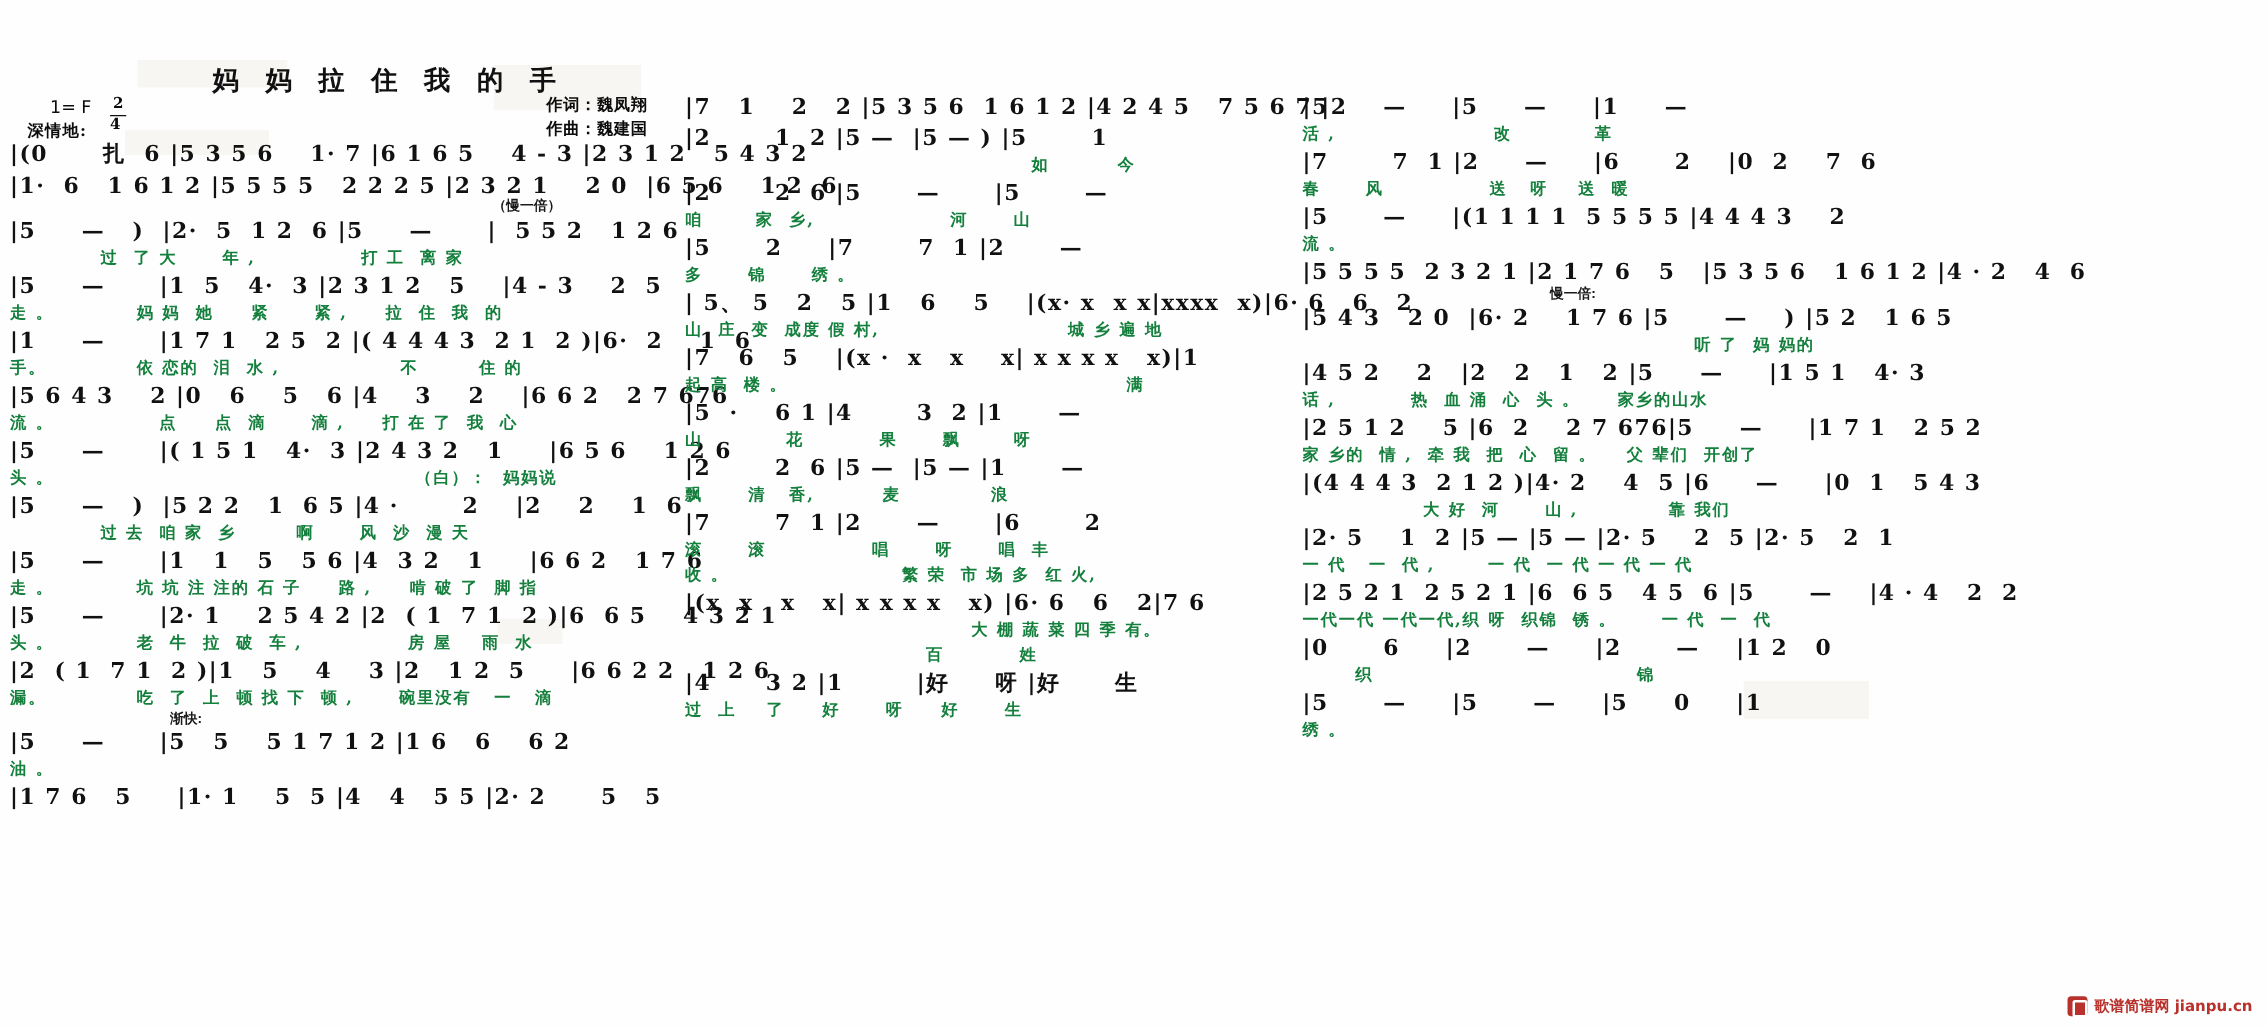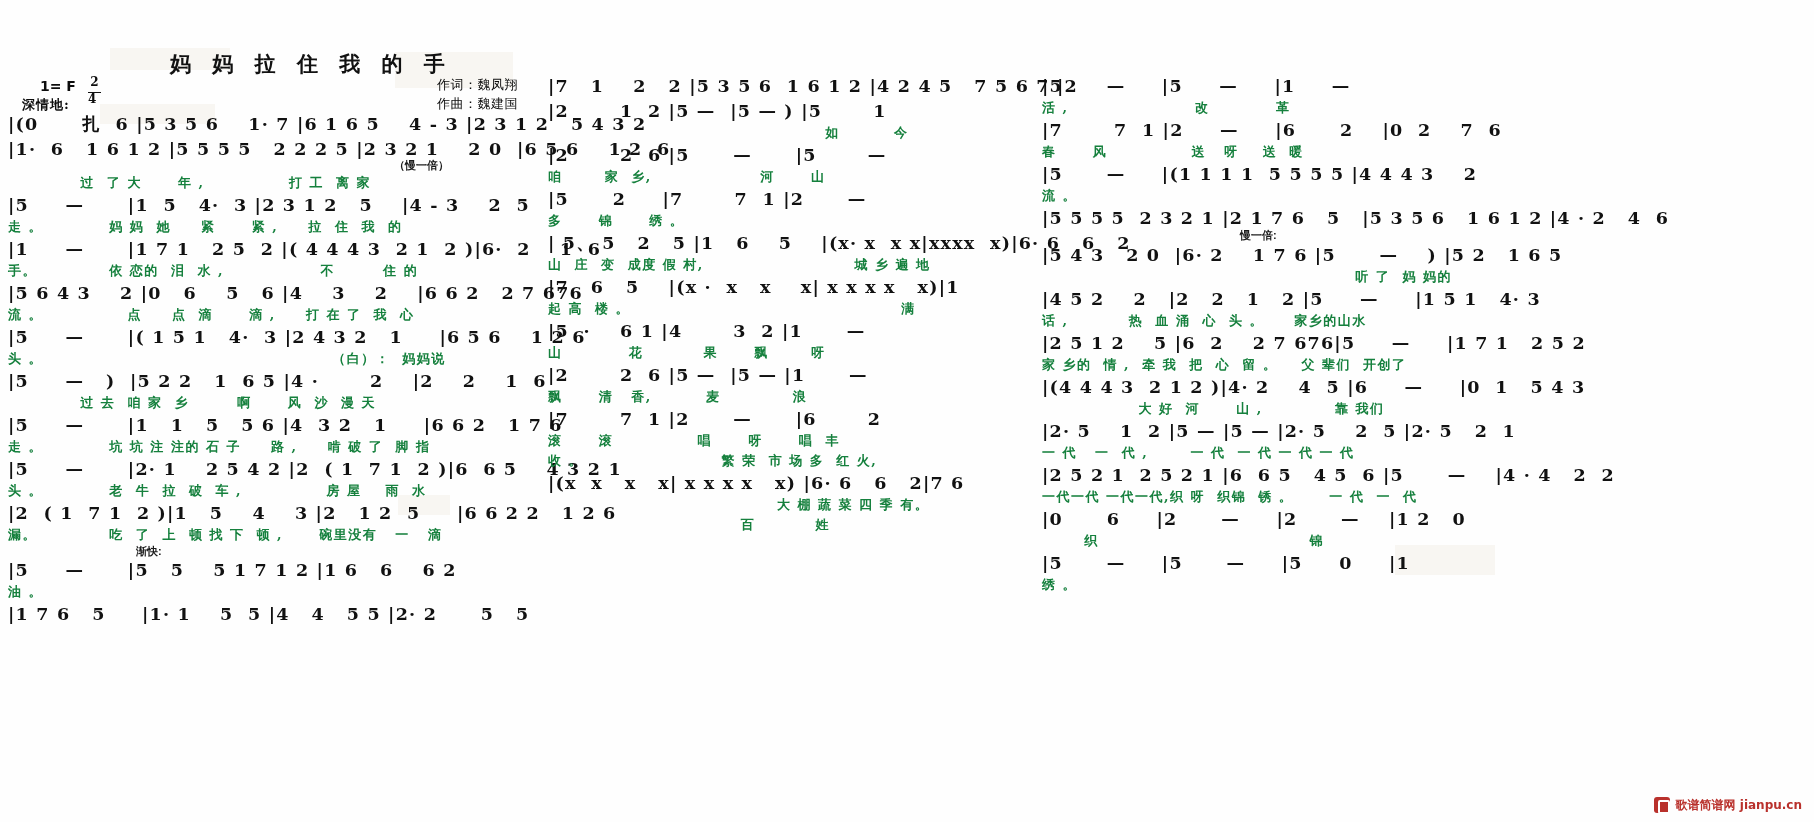--- a/index.html
+++ b/index.html
@@ -45,21 +45,21 @@
     font-weight: bold;
     font-size: 21px;
     letter-spacing: 7px;
     color: #111;
     white-space: nowrap;
   }
   .key-sig {
     position: absolute;
     left: 40px; top: 78px;
     font-family: "DejaVu Sans", "Liberation Sans", sans-serif;
-    font-weight: bold;
+    font-weight: normal;
     font-size: 14px;
     text-align: right;
   }
   .tempo-mark {
     position: absolute;
     left: 22px; top: 96px;
     font-weight: bold;
     font-size: 13px;
     letter-spacing: 1px;
   }
@@ -74,21 +74,21 @@
     position: relative;
     font-size: 15px;
     font-weight: bold;
     line-height: 1;
   }
   .frac .n { display:block; font-size: 12px; }
   .frac .d { display:block; font-size: 12px; border-top: 1.4px solid #111; }
   .credits {
     position: absolute;
     right: 42px; top: 76px;
-    font-weight: normal;
+    font-weight: bold;
     font-size: 13px;
     line-height: 1.45;
     text-align: left;
     letter-spacing: .5px;
   }
 
   
   .col {
     position: absolute;
     top: 0;
@@ -202,20 +202,21 @@
 
   <div class="col" id="col-1">
     <div class="sysblock">
       <div class="jp-line">|(0      扎  6 |5 3 5 6    1· 7 |6 1 6 5    4 - 3 |2 3 1 2   5 4 3 2</div>
     </div>
     <div class="sysblock">
       <div class="jp-line">|1·  6   1 6 1 2 |5 5 5 5   2 2 2 5 |2 3 2 1    2 0  |6 5 6    1 2  6</div>
       <div class="jp-anno" style="padding-left:386px;margin-top:-2px;">（慢一倍）</div>
     </div>
     <div class="sysblock">
+      <div class="jp-line">|5     —   )  |2·  5  1 2  6 |5     —      |  5 5 2   1 2 6</div>
       <div class="jp-lyric">            过  了 大      年 ,              打 工  离 家</div>
     </div>
     <div class="sysblock">
       <div class="jp-line">|5     —      |1  5   4·  3 |2 3 1 2   5    |4 - 3    2  5</div>
       <div class="jp-lyric">走 。           妈 妈  她     紧      紧 ,     拉  住  我  的</div>
     </div>
     <div class="sysblock">
       <div class="jp-line">|1     —      |1 7 1   2 5  2 |( 4 4 4 3  2 1  2 )|6·  2    1  6</div>
       <div class="jp-lyric">手。            依 恋的  泪  水 ,                不        住 的</div>
     </div>
@@ -292,20 +293,24 @@
     <div class="sysblock">
       <div class="jp-lyric">收 。                       繁 荣  市 场 多  红 火,</div>
     </div>
     <div class="sysblock">
       <div class="jp-line">|(x  x   x   x| x x x x   x) |6· 6   6   2|7 6</div>
       <div class="jp-lyric">                                      大 棚 蔬 菜 四 季 有。</div>
     </div>
     <div class="sysblock">
       <div class="jp-lyric">                                百          姓</div>
     </div>
+    <div class="sysblock">
+      <div class="jp-line">|4      3 2 |1        |好     呀 |好      生</div>
+      <div class="jp-lyric">过  上    了     好      呀     好      生</div>
+    </div>
   </div>
 
   <div class="col" id="col-3">
     <div class="sysblock">
       <div class="jp-line">|5      —     |5     —     |1     —</div>
       <div class="jp-lyric">活 ,                     改           革</div>
     </div>
     <div class="sysblock">
       <div class="jp-line">|7       7  1 |2     —     |6      2    |0  2    7  6</div>
       <div class="jp-lyric">春      风              送   呀    送  暖</div>

